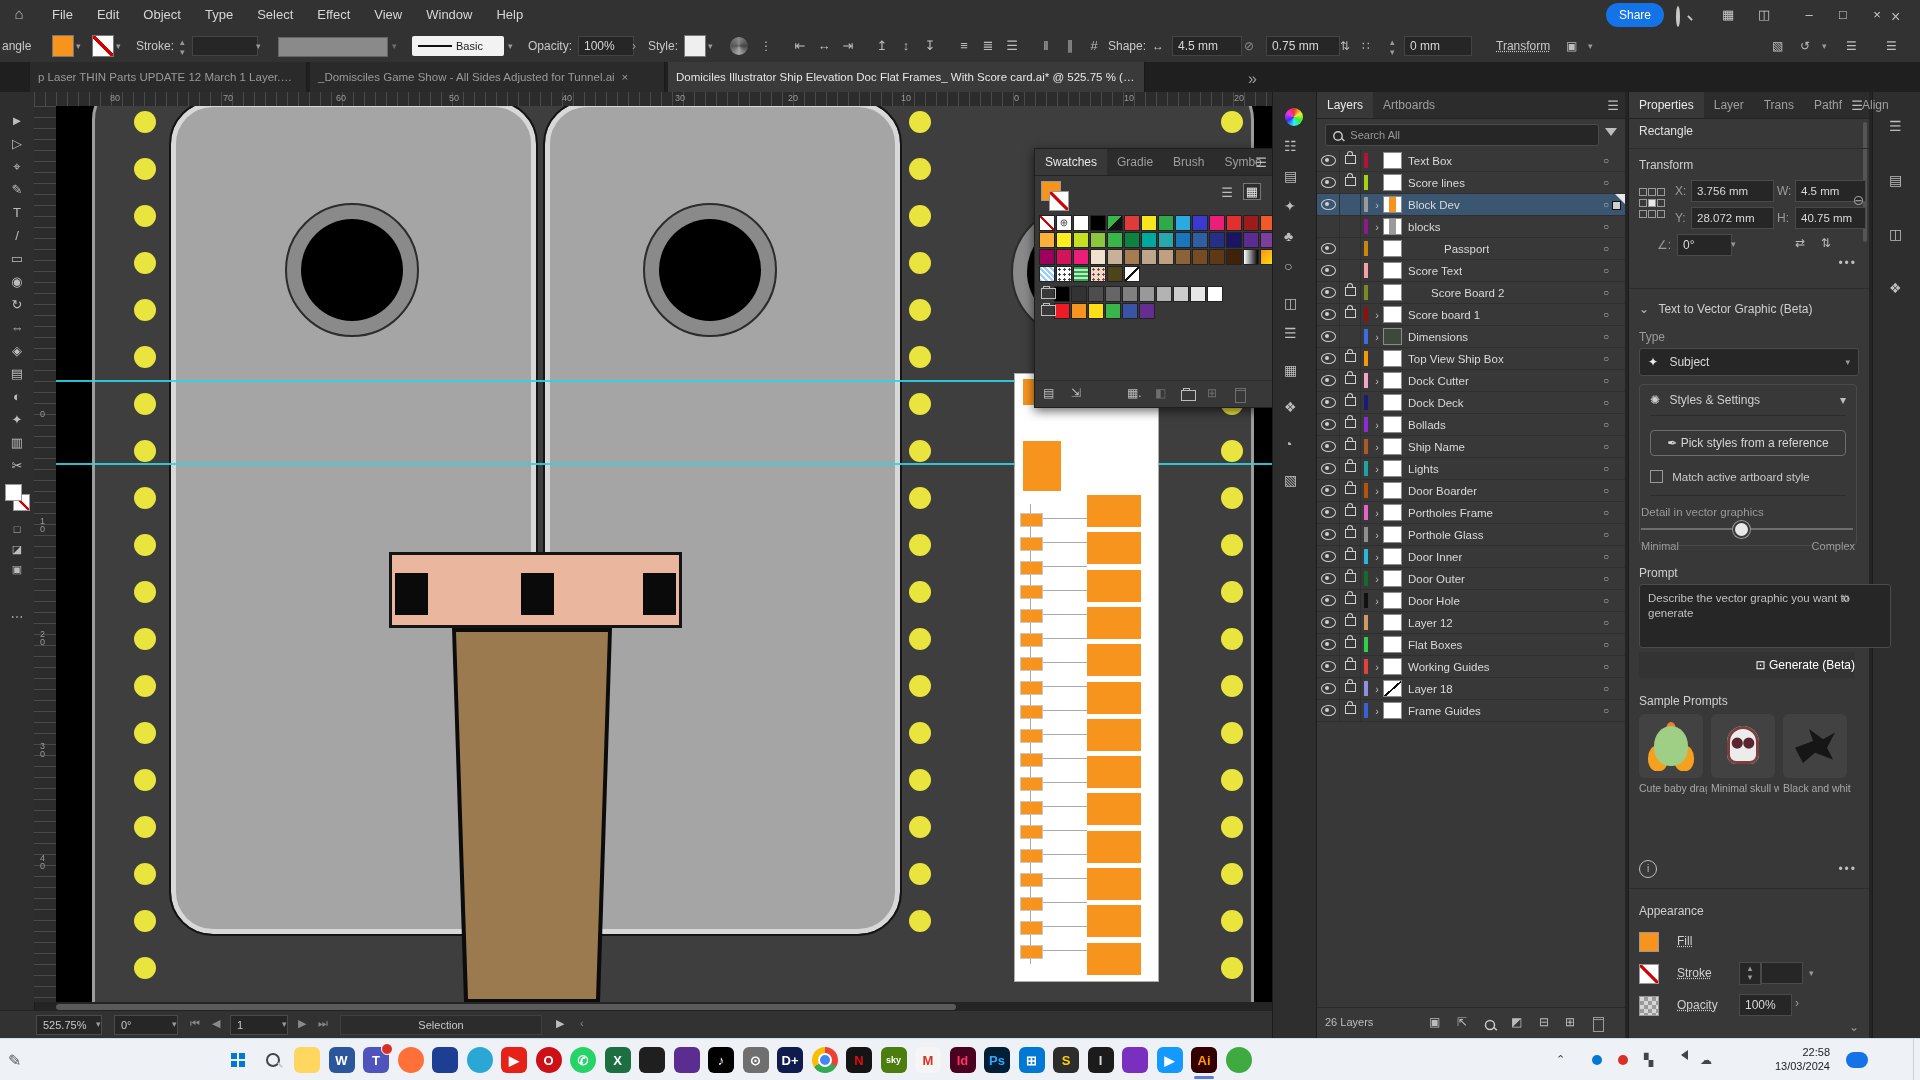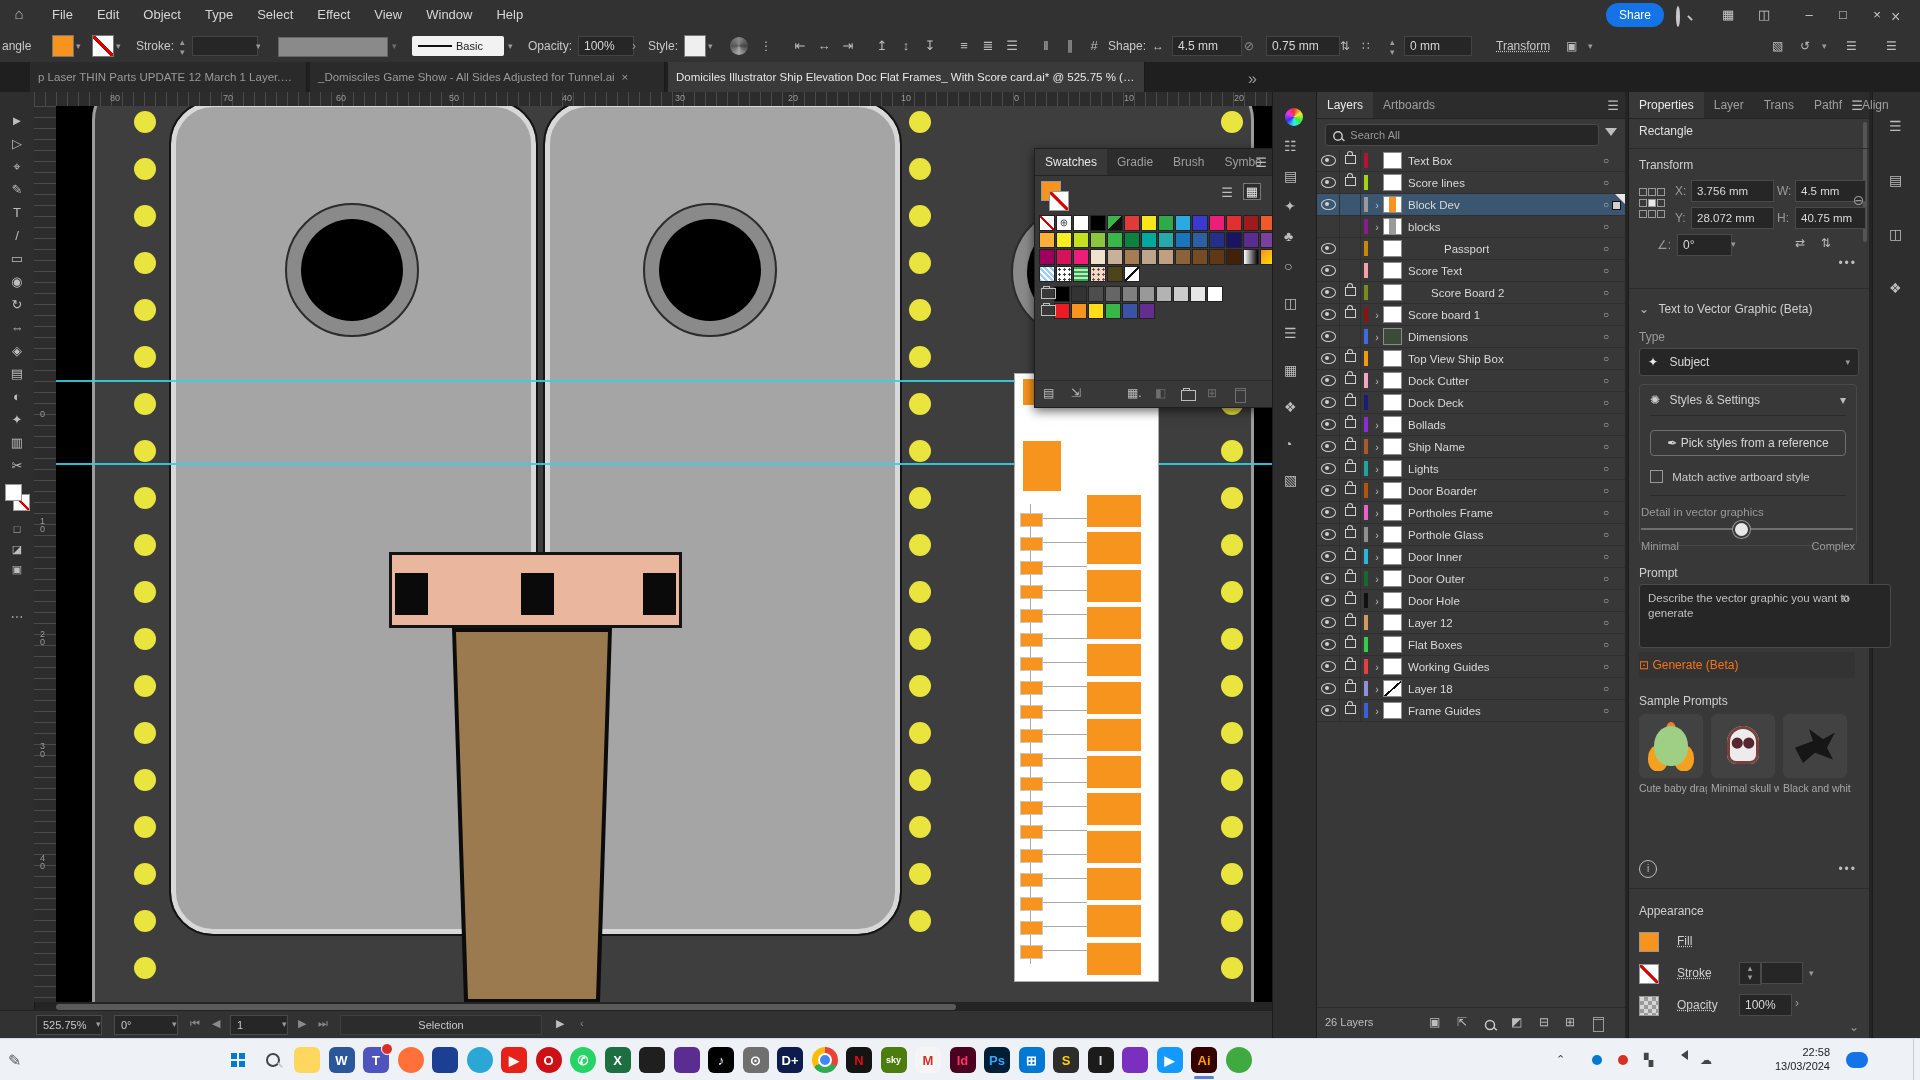--- a/index.html
+++ b/index.html
@@ -805,21 +805,21 @@
     </div>
     <div class="abs dim" style="left:12px;top:414px;font-size:11.5px;">Detail in vector graphics</div>
     <div class="abs slider-track" style="left:12px;top:436px;width:212px;"></div>
     <div class="abs knob" style="left:104px;top:429px;"></div>
     <div class="abs dim" style="left:12px;top:448px;font-size:11px;">Minimal</div>
     <div class="abs dim" style="right:14px;top:448px;font-size:11px;">Complex</div>
 
     <div class="abs" style="left:10px;top:474px;">Prompt</div>
     <div class="abs inbox" style="left:10px;top:492px;width:216px;height:56px;border-radius:3px;font-size:11.5px;color:#c0c0c0;padding:6px 26px 0 8px;line-height:15px;">Describe the vector graphic you want to generate</div>
     <div class="abs" style="right:18px;top:498px;color:#d6d6d6;">☼</div>
-    <div class="abs" style="left:10px;top:560px;width:216px;height:26px;background:#333;border-radius:3px;text-align:left;line-height:26px;color:#f97316;">
+    <div class="abs" style="left:10px;top:560px;width:216px;height:26px;background:#333;border-radius:3px;text-align:right;line-height:26px;color:#ffffff;">
       <span>⊡</span>&nbsp;<span>Generate (Beta)</span>
     </div>
 
     <div class="abs" style="left:10px;top:602px;">Sample Prompts</div>
     <div class="abs" id="samples" style="left:10px;top:622px;width:220px;">
         <div style="position: absolute; left: 0px; top: 0px; width: 68px;">
           <div class="thumb64 th-dragon"></div>
           <div style="font-size: 10.5px; color: rgb(168, 168, 168); margin-top: 4px; white-space: nowrap; overflow: hidden;">Cute baby drag...</div>
         </div>
         <div style="position: absolute; left: 72px; top: 0px; width: 68px;">

